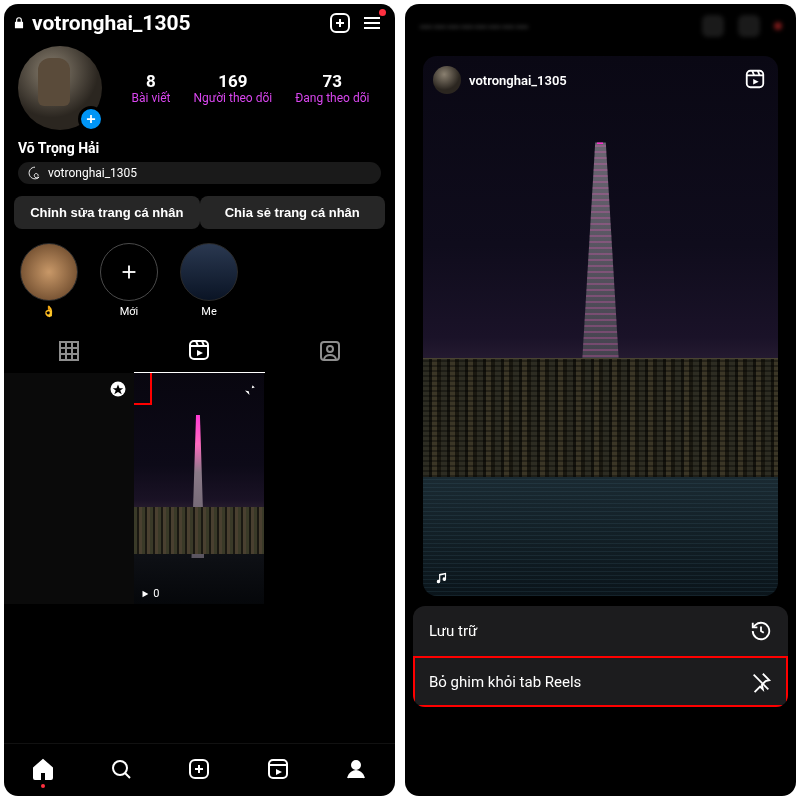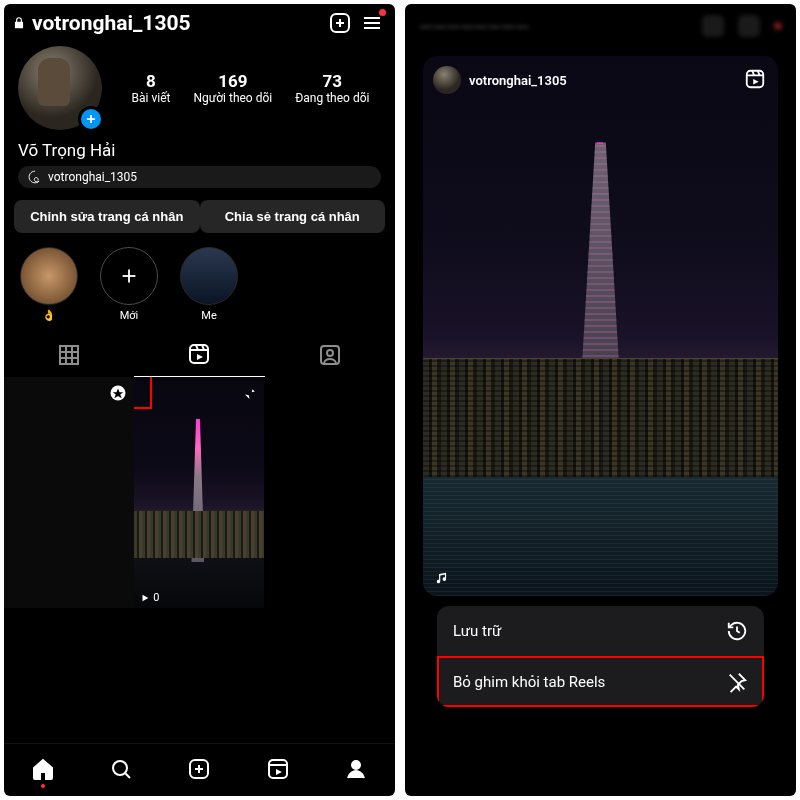--- a/index.html
+++ b/index.html
@@ -9,21 +9,21 @@
     width: 800px;
     height: 800px;
     display: flex;
     gap: 10px;
     padding: 4px;
   }
   .screen {
     flex: 1;
     background: #000;
     color: #fff;
-    border-radius: 6px;
+    border-radius: 14px;
     position: relative;
     overflow: hidden;
     display: flex;
     flex-direction: column;
   }
 
   
   .header {
     display: flex;
     align-items: center;
@@ -62,23 +62,23 @@
     position: absolute; right: -2px; bottom: -2px;
     width: 26px; height: 26px; border-radius: 50%;
     background: #0095f6; display:flex; align-items:center; justify-content:center;
     border: 3px solid #000;
   }
   .add-badge svg { width:14px; height:14px; stroke:#fff; stroke-width:3; }
 
   .stats { flex:1; display:flex; justify-content:space-around; margin-left:18px; }
   .stat { text-align:center; }
   .stat-num { font-size:17px; font-weight:700; }
-  .stat-lbl { font-size:12px; color:#ffffff; }
-
-  .display-name { font-size:17px; font-weight:400; padding: 8px 14px 4px; }
+  .stat-lbl { font-size:12px; color:#d946ef; }
+
+  .display-name { font-size:14px; font-weight:700; padding: 8px 14px 4px; }
   .threads-pill {
     margin: 2px 14px 8px;
     display:inline-flex; align-items:center; gap:6px;
     background:#1a1a1a; border-radius:12px; padding:4px 10px;
     font-size:12px;
   }
   .threads-pill svg { width:14px; height:14px; fill:#fff; }
 
   .action-row {
     display:flex; padding: 4px 10px 12px;
@@ -208,21 +208,21 @@
   .water::after {
     content:""; position:absolute; inset:0;
     background: repeating-linear-gradient(0deg, rgba(80,120,140,.15) 0 1px, transparent 1px 4px);
   }
   .music-ic {
     position:absolute; left:12px; bottom:10px; width:16px; height:16px;
   }
   .music-ic svg { width:14px; height:14px; fill:#fff; }
 
   .sheet {
-    margin: 10px 32px 0; background:#1c1c1e; border-radius:12px;
+    margin: 10px 8px 0; background:#1c1c1e; border-radius:12px;
     overflow:hidden;
   }
   .sheet-row {
     display:flex; align-items:center; padding:14px 16px;
     font-size:15px; gap:12px;
   }
   .sheet-row + .sheet-row { border-top:1px solid #2c2c2e; }
   .sheet-row svg { width:22px; height:22px; stroke:#fff; fill:none; stroke-width:2; margin-left:auto; }
   .sheet-row.hl-red { outline:2px solid #ff0000; outline-offset:-2px; }
 

